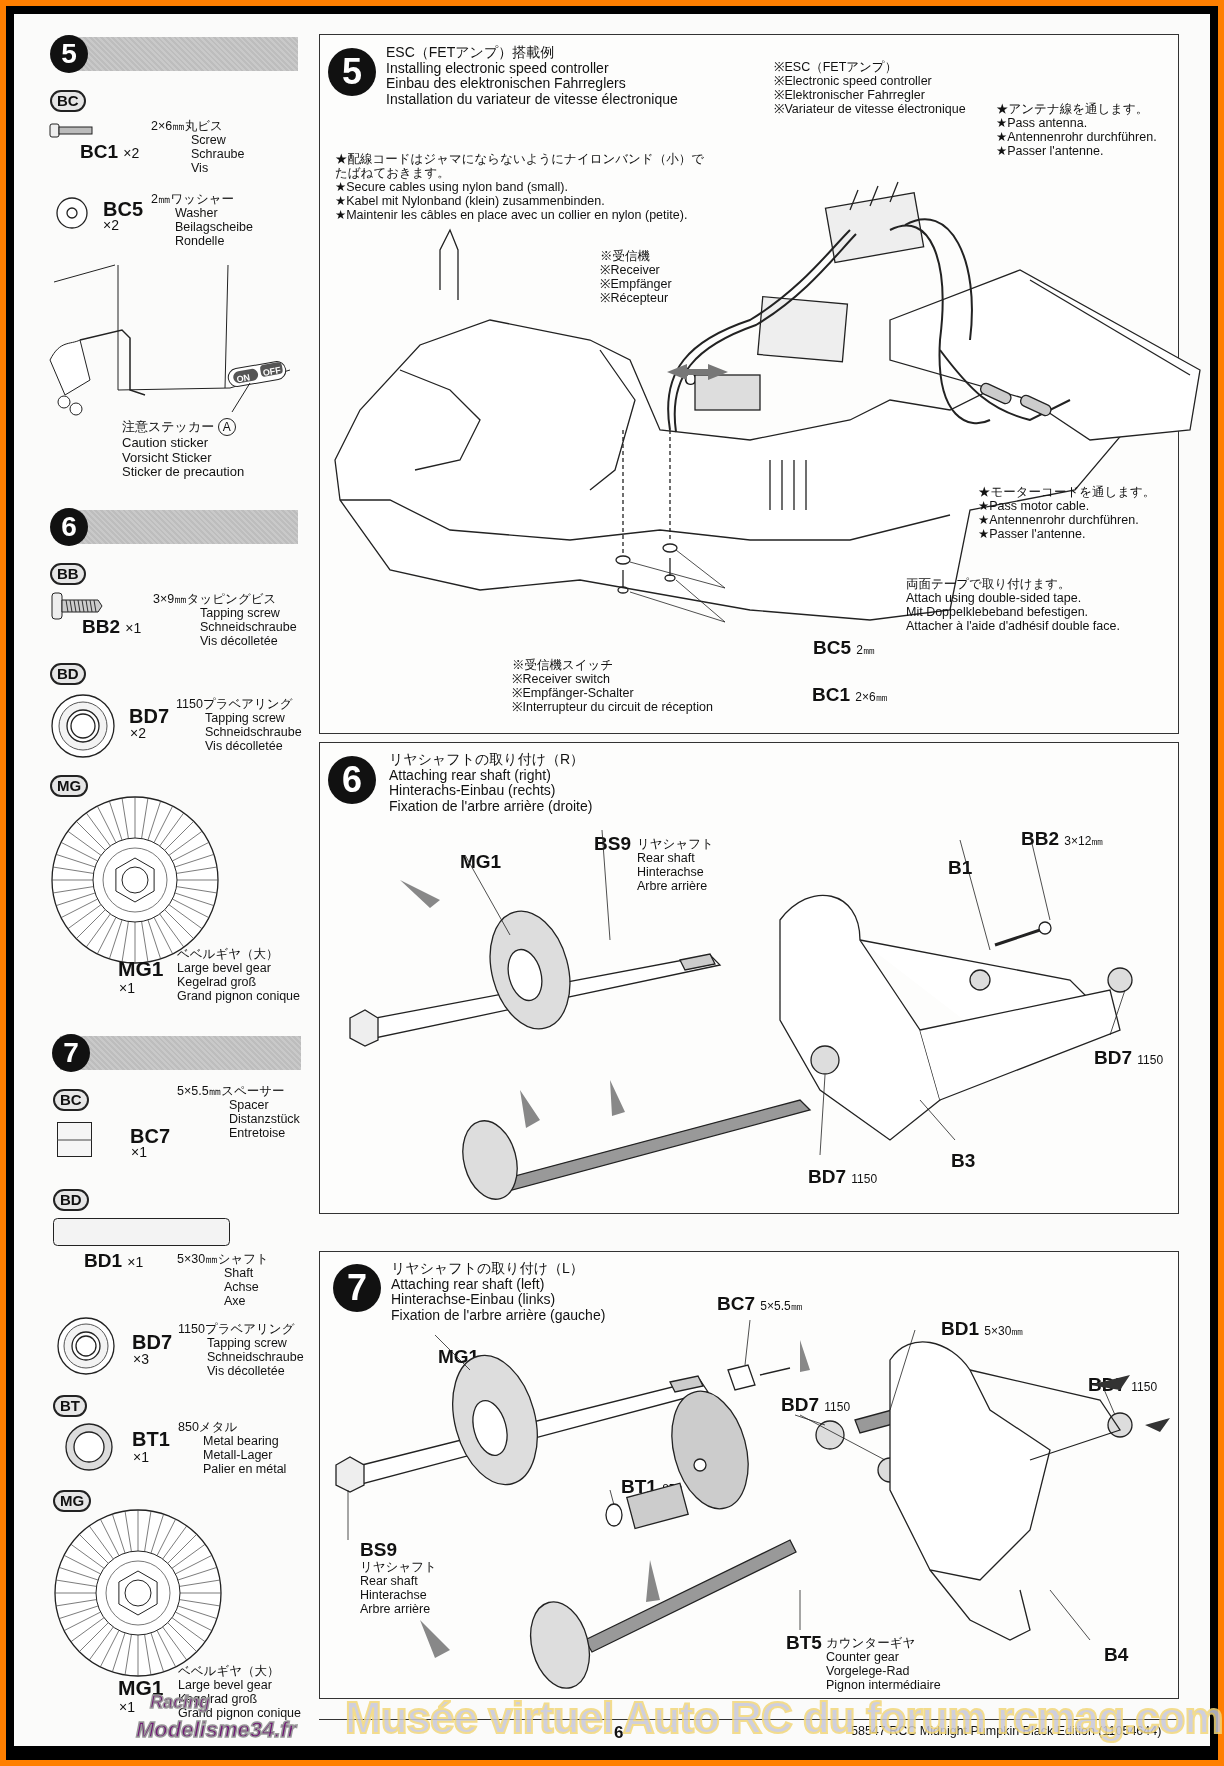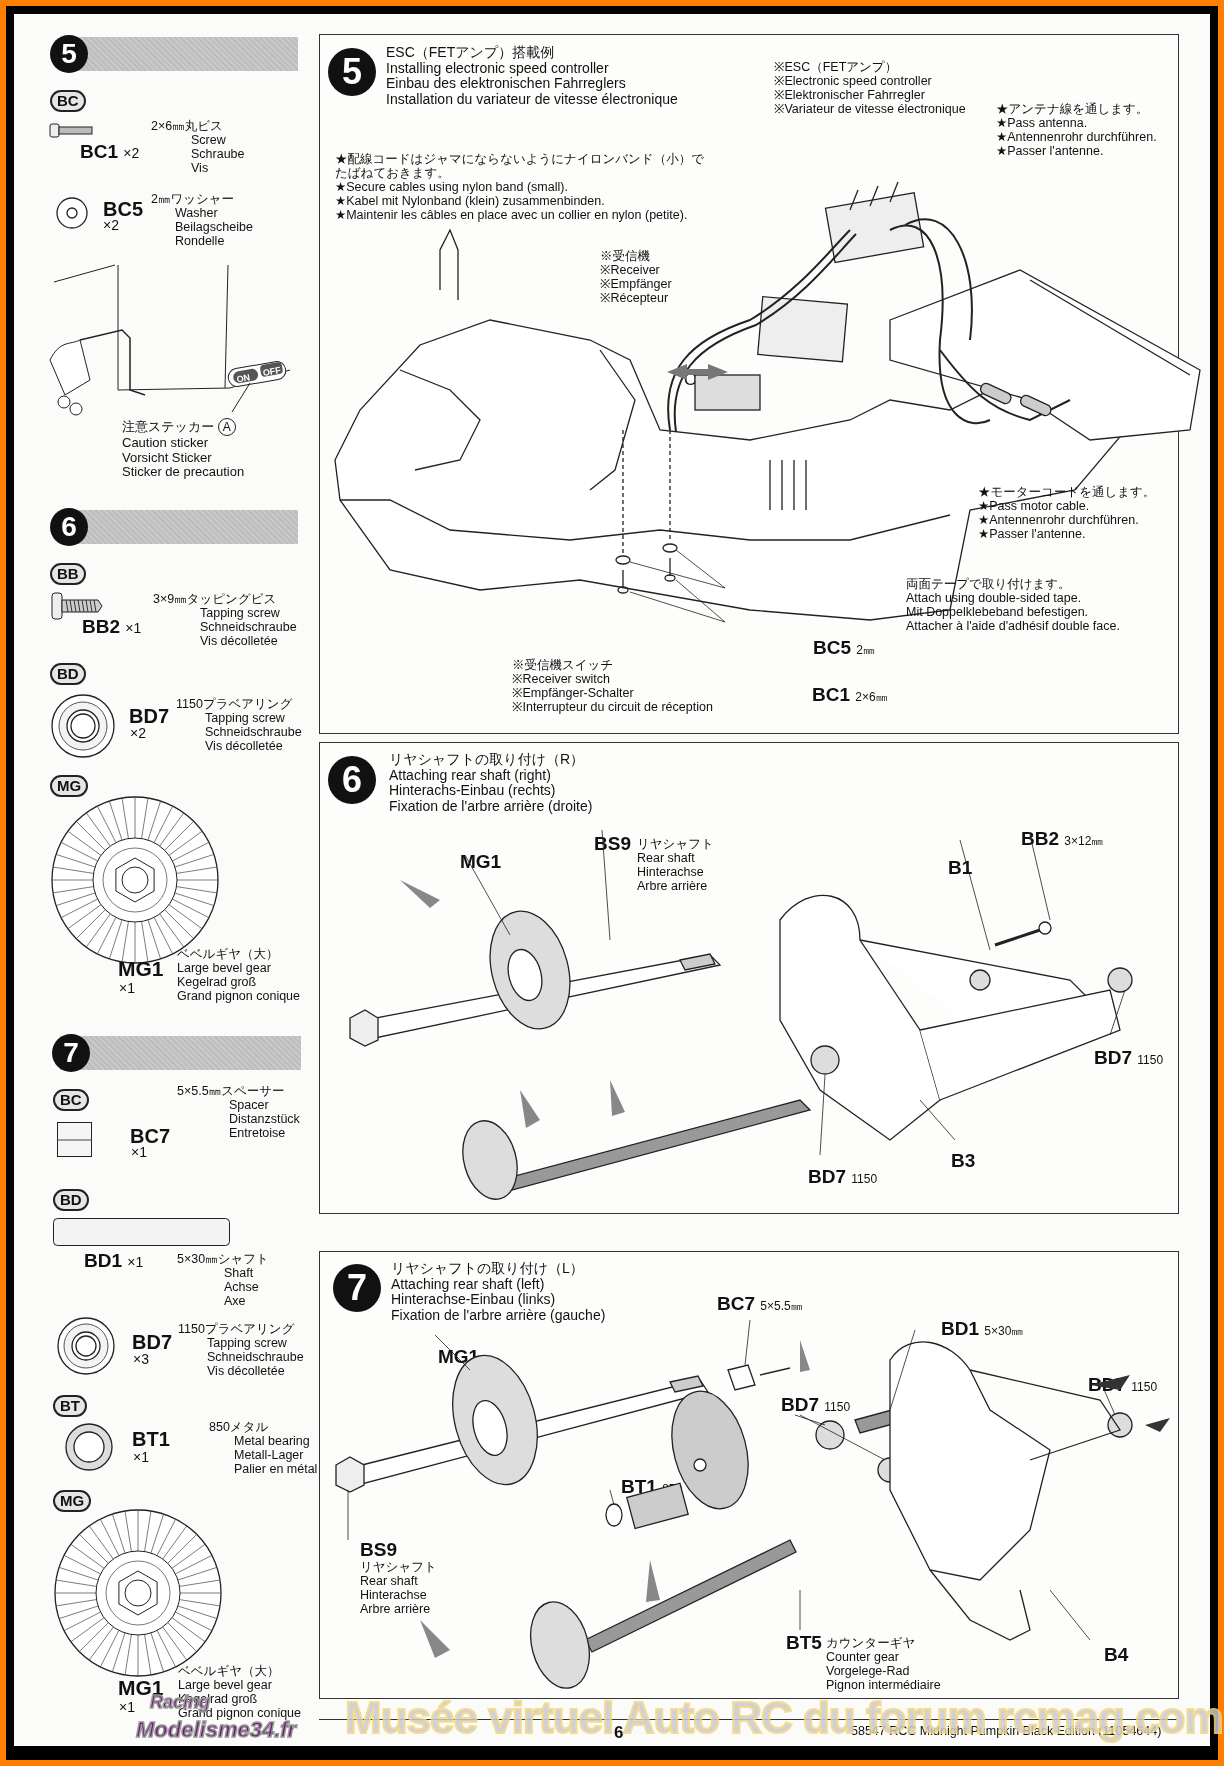--- a/index.html
+++ b/index.html
@@ -219,21 +219,21 @@
     <div style="padding-left:29px">Vis décolletée</div>
   </div>
 
   <div class="tag" style="left:53px;top:1395px;">BT</div>
   <svg style="left:64px;top:1422px;" width="50" height="50">
     <circle cx="25" cy="25" r="23" fill="#ddd" stroke="#222" stroke-width="1.3"></circle>
     <circle cx="25" cy="25" r="15" fill="#fff" stroke="#222" stroke-width="1.3"></circle>
   </svg>
   <div class="partcode" style="left:132px;top:1428px;font-size:20px;">BT1</div>
   <div class="txt qty" style="left:133px;top:1450px;">×1</div>
-  <div class="txt small" style="left:178px;top:1420px;margin-left:31px;">
+  <div class="txt small" style="left:178px;top:1420px;">
     <div>850メタル</div>
     <div style="padding-left:25px">Metal bearing</div>
     <div style="padding-left:25px">Metall-Lager</div>
     <div style="padding-left:25px">Palier en métal</div>
   </div>
 
   <div class="tag" style="left:53px;top:1490px;">MG</div>
   <svg style="left:53px;top:1508px;" width="170" height="170" class="gear">
       <circle cx="85" cy="85" r="83" fill="#fff" stroke="#222" stroke-width="1.3"></circle>
       <line x1="127" y1="85" x2="168" y2="85" stroke="#444" stroke-width="0.7"></line>

